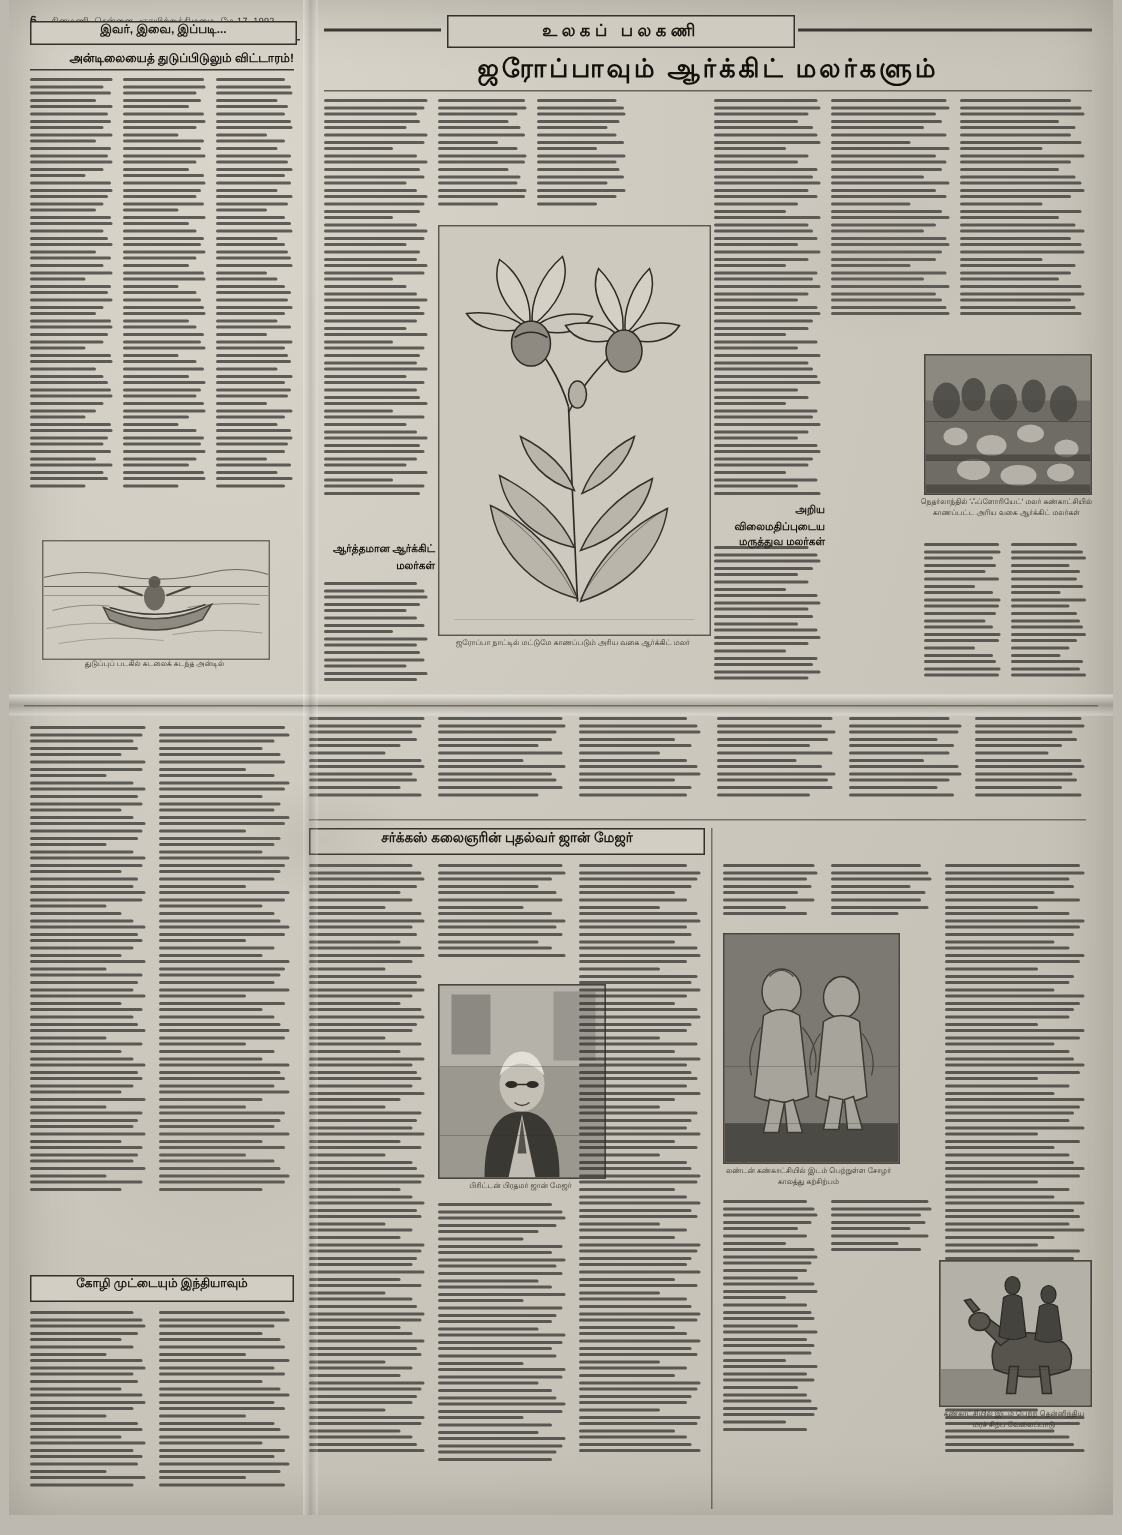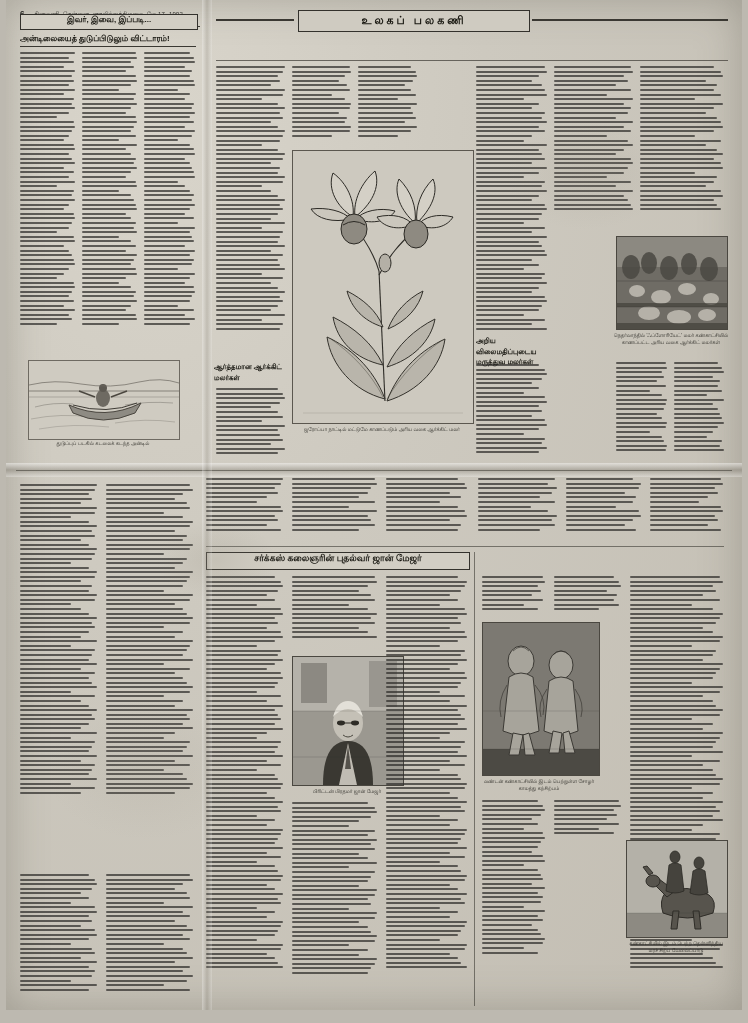--- a/index.html
+++ b/index.html
@@ -49,21 +49,21 @@
     display:flex;align-items:center;justify-content:center;
     font-weight:bold;color:#17160f;
   }
   .kicker{
     border:1px solid #33312c;background:#d2cec4;text-align:center;
     font-weight:bold;color:#181711;
   }
   .bigtitle{
     text-align:center;font-weight:bold;color:#121109;letter-spacing:2px;
   }
-  .subhead{font-weight:bold;color:#14130d;text-align:left;}
+  .subhead{font-weight:bold;color:#14130d;text-align:right;}
   .caption{font-size:5px;color:#2c2b26;text-align:center;line-height:1.45;}
 
   
   .photo{position:absolute;border:1px solid #4a4740;overflow:hidden;background:#7d7a73;}
   .drawing{position:absolute;border:1px solid #6e6a62;background:#cdc9bf;overflow:hidden;}
 
   svg{display:block}
 </style>
 </head>
 <body>
@@ -288,20 +288,21 @@
         <path d="M82 36 L98 30" stroke="#4a463f" stroke-width="1.4"></path>
         <path d="M0 24 q26 -6 52 -1 q30 5 58 -2 q22 -5 40 1" stroke="#6b6760" fill="none" stroke-width=".7"></path>
       </svg>
     </div>
     <div class="caption" style="position:absolute;left:16px;top:440px;width:162px;">துடுப்புப் படகில் கடலைக் கடந்த அன்டில்</div>
 
     <div class="hdr-band" style="position:absolute;left:292px;top:10px;width:230px;height:20px;font-size:11px;letter-spacing:3px;text-align:center;">உலகப் பலகணி</div>
     <div class="rule" style="left:210px;top:19px;width:78px;height:2px;"></div>
     <div class="rule" style="left:526px;top:19px;width:196px;height:2px;"></div>
 
+    <div class="bigtitle" style="position:absolute;left:210px;top:36px;width:512px;font-size:17px;">ஜரோப்பாவும் ஆர்க்கிட் மலர்களும்</div>
     <div class="rule" style="left:210px;top:60px;width:512px;height:1px;opacity:.7;"></div>
 
     <div class="col blk" style="left:210px;top:66px;width:70px;height:290px;">
       <div class="tline s4"></div>
         <div class="tline s1"></div>
         <div class="tline s2"></div>
         <div class="tline s6"></div>
       <div class="tline s3"></div>
         <div class="tline s4"></div>
         <div class="tline s1"></div>
@@ -830,20 +831,21 @@
       <div class="tline s3"></div>
         <div class="tline s1"></div>
         <div class="tline s5"></div>
         <div class="tline s2"></div>
       <div class="tline s6"></div>
         <div class="tline s4"></div>
         <div class="tline s1"></div>
         <div class="tline s3"></div>
     </div>
 
+    <div class="kicker" style="position:absolute;left:14px;top:850px;width:174px;height:16px;font-size:8px;">கோழி முட்டையும் இந்தியாவும்</div>
     <div class="col blk" style="left:14px;top:874px;width:78px;height:130px;">
       <div class="tline s2"></div>
         <div class="tline s1"></div>
         <div class="tline s4"></div>
         <div class="tline s6"></div>
       <div class="tline s3"></div>
         <div class="tline s2"></div>
         <div class="tline s5"></div>
         <div class="tline s1"></div>
       <div class="tline s4"></div>

